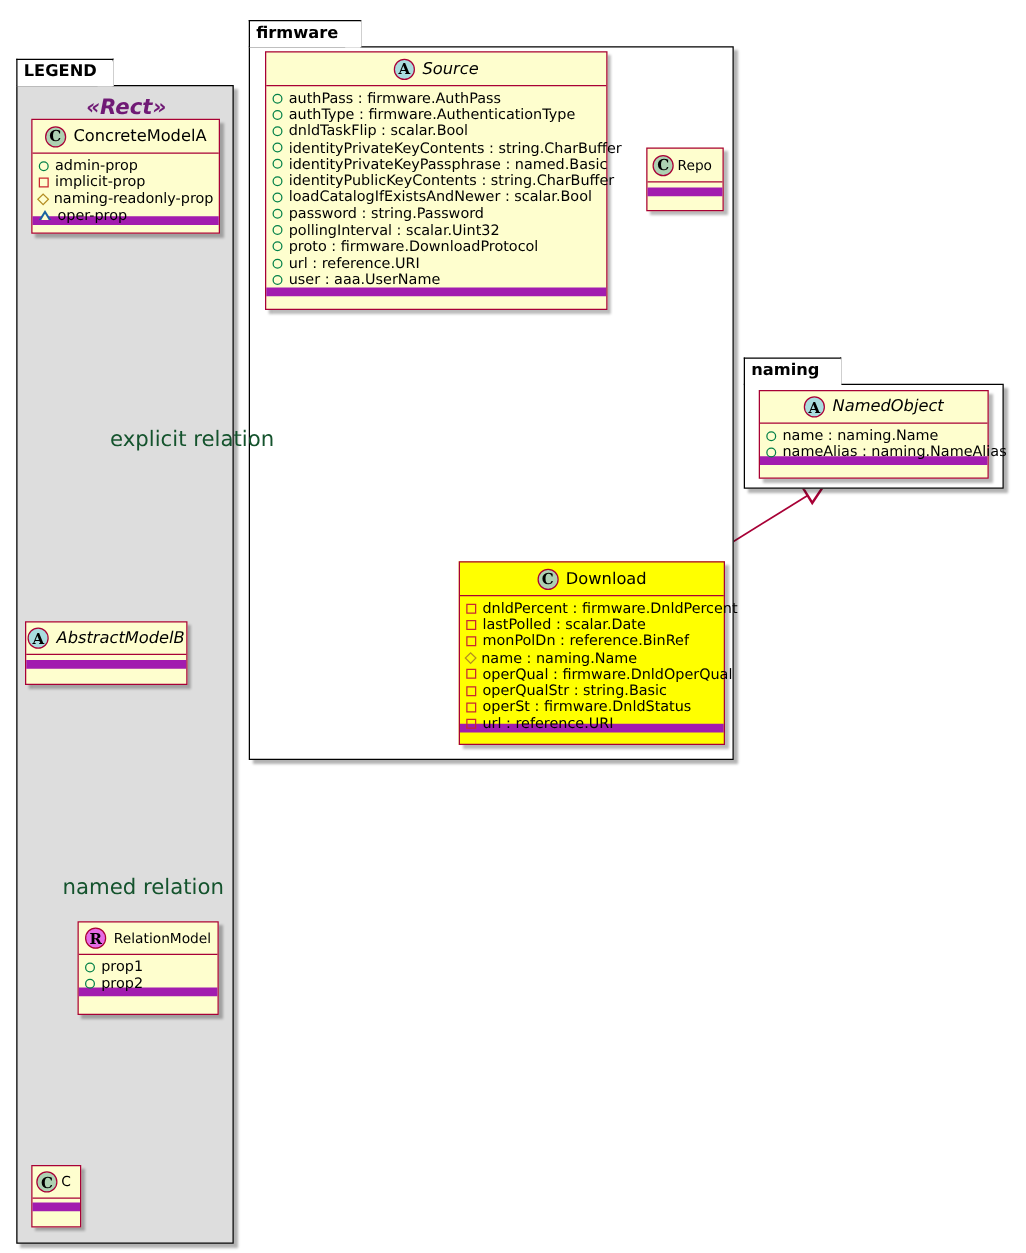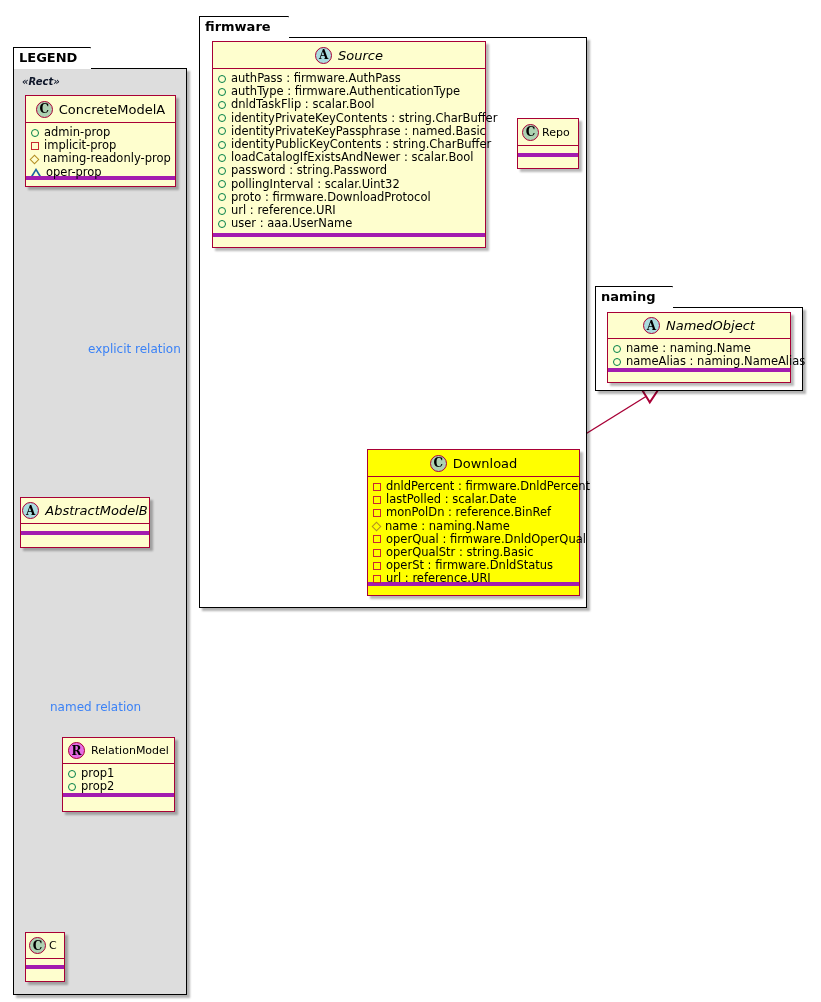--- a/index.html
+++ b/index.html
@@ -64,25 +64,25 @@
     left: 0;
     box-sizing: border-box;
     border: 1px solid #000000;
     box-shadow: 3px 3px 2px rgba(0,0,0,0.30);
   }
   .pkg-legend .pkg-body { background: #DDDDDD; }
   .pkg-plain .pkg-body  { background: #FFFFFF; }
 
   .pkg-stereo {
     position: absolute;
-    text-align: left;
-    font-size: 10px;
+    text-align: center;
+    font-size: 17px;
     font-style: italic;
     font-weight: bold;
-    color: #0f172a;
+    color: #701a75;
   }
 
   
   .cls {
     position: absolute;
     box-sizing: border-box;
     border: 1px solid #A80036;
     background: #FEFECE;
     box-shadow: 3px 3px 2px rgba(0,0,0,0.28);
     z-index: 2;
@@ -122,21 +122,21 @@
     box-sizing: border-box;
     flex: 0 0 auto;
     font-family: "DejaVu Serif", "Liberation Serif", serif;
   }
   .badge.c { background: #ADD1B2; }
   .badge.a { background: #A9DCDF; }
   .badge.r { background: #E56BE5; }
 
   .cls-attrs {
     box-sizing: border-box;
-    border-bottom: 4px solid #a21caf;
+    border-bottom: 7px solid #a21caf;
     padding: 3px 4px 3px 5px;
   }
   .cls-methods {
     box-sizing: border-box;
     height: 10px;
   }
   .attr {
     display: flex;
     align-items: center;
     gap: 5px;
@@ -194,22 +194,22 @@
     width: 0; height: 0;
     border-left: 3.3px solid transparent;
     border-right: 3.3px solid transparent;
     border-bottom: 5.3px solid #FEFECE;
     z-index: 1;
   }
 
   
   .edge-label {
     position: absolute;
-    font-size: 12px;
-    color: #3b82f6;
+    font-size: 17px;
+    color: #14532d;
     white-space: nowrap;
     z-index: 4;
   }
 </style>
 </head>
 <body>
 
 <div id="canvas">
 
   <svg class="edges" viewBox="0 0 821 1002">

